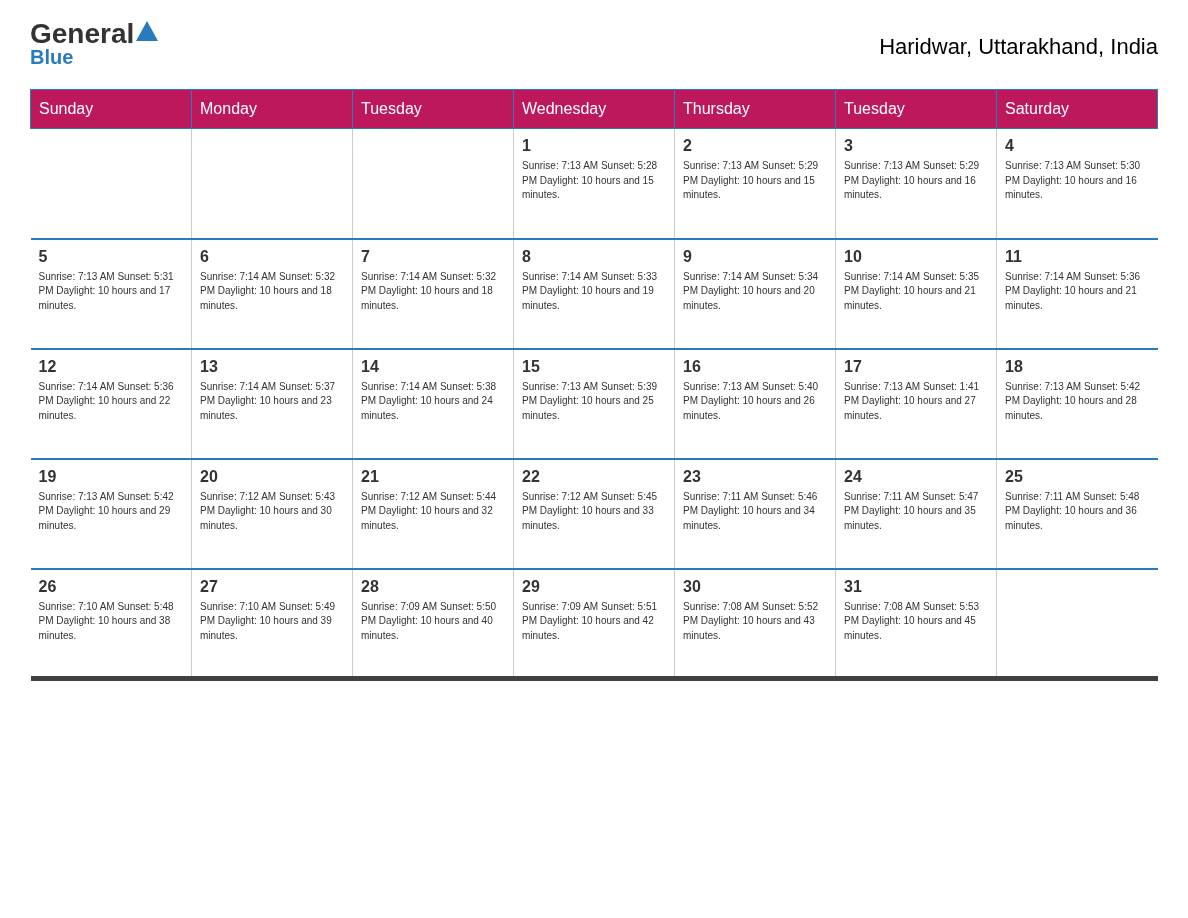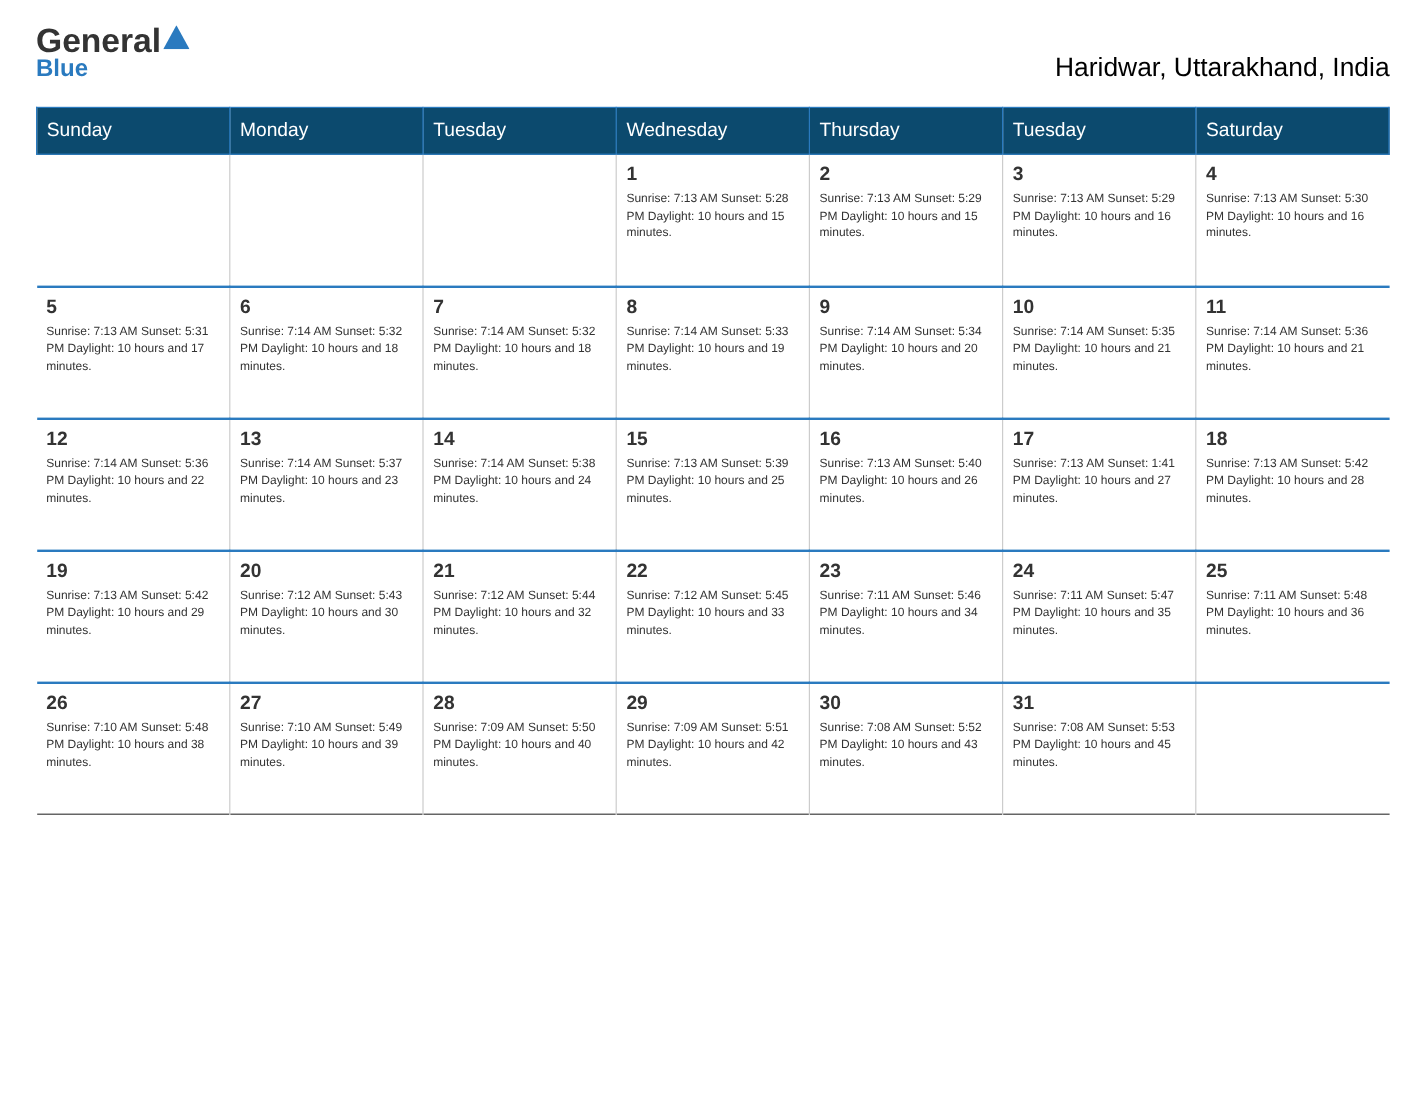--- a/index.html
+++ b/index.html
@@ -7,21 +7,21 @@
       font-family: Arial, sans-serif;
       background: #fff;
       color: #333;
       width: 1188px;
       min-height: 918px;
       padding: 20px 30px;
     }
     .header {
       display: flex;
       justify-content: space-between;
-      align-items: flex-end;
+      align-items: center;
       margin-bottom: 20px;
     }
     .logo {
       display: flex;
       flex-direction: column;
       align-items: flex-start;
     }
     .logo-text {
       font-size: 28px;
       font-weight: bold;
@@ -46,21 +46,21 @@
     .calendar-subtitle {
       font-size: 22px;
       color: #000000;
       margin-top: 4px;
     }
     table {
       width: 100%;
       border-collapse: collapse;
     }
     thead th {
-      background: #0c4a6e;
+      background: #be185d;
       color: #fff;
       padding: 10px 8px;
       font-size: 16px;
       font-weight: normal;
       text-align: left;
       border: 1px solid #2a7abf;
     }
     tbody tr {
       border-bottom: 2px solid #2a7abf;
     }
@@ -82,21 +82,21 @@
       font-weight: bold;
       display: block;
       margin-bottom: 4px;
     }
     .day-info {
       font-size: 10px;
       line-height: 1.45;
       color: #333;
     }
     tbody tr:last-child {
-      border-bottom: 1px solid #404040;
+      border-bottom: 5px solid #404040;
       margin-left: 28px;
     }
   </style>
 </head>
 <body>
 
 <div class="header">
   <div class="logo">
     <div style="display:flex; align-items:center;">
       <span class="logo-text">General</span>

